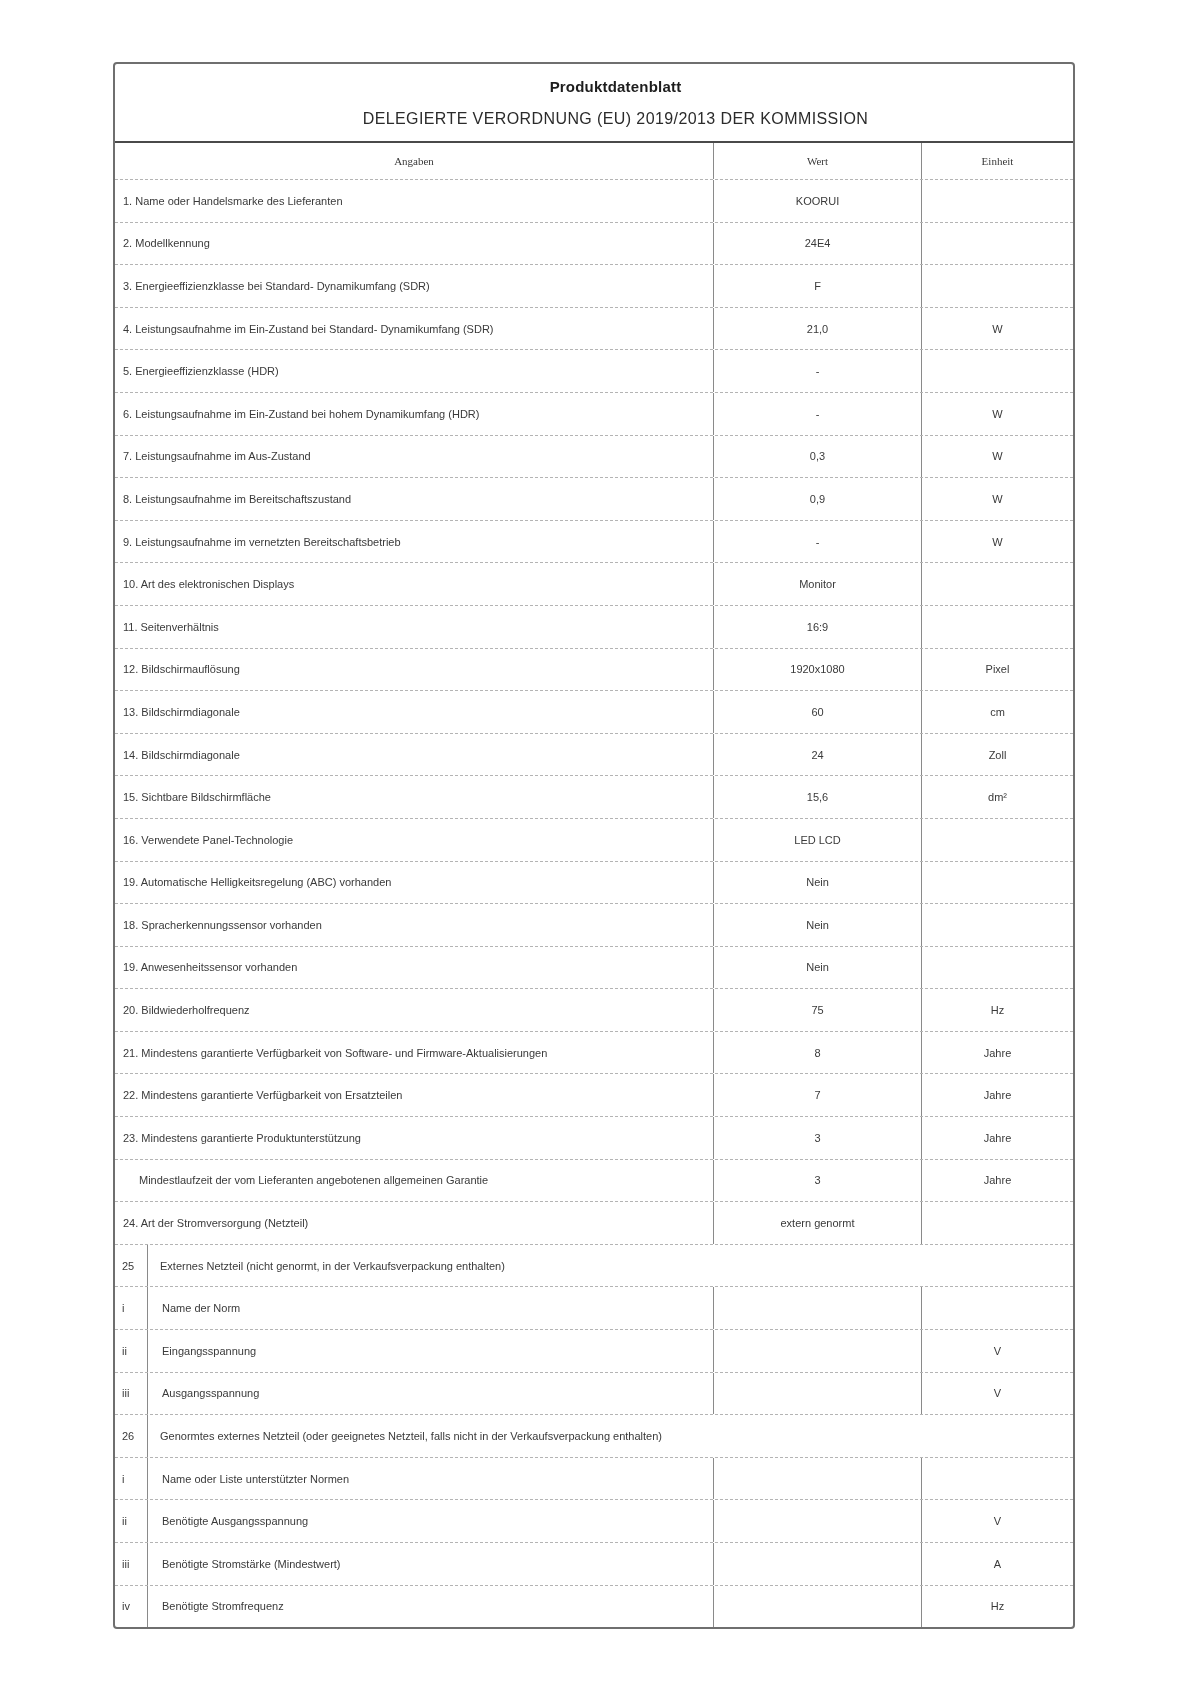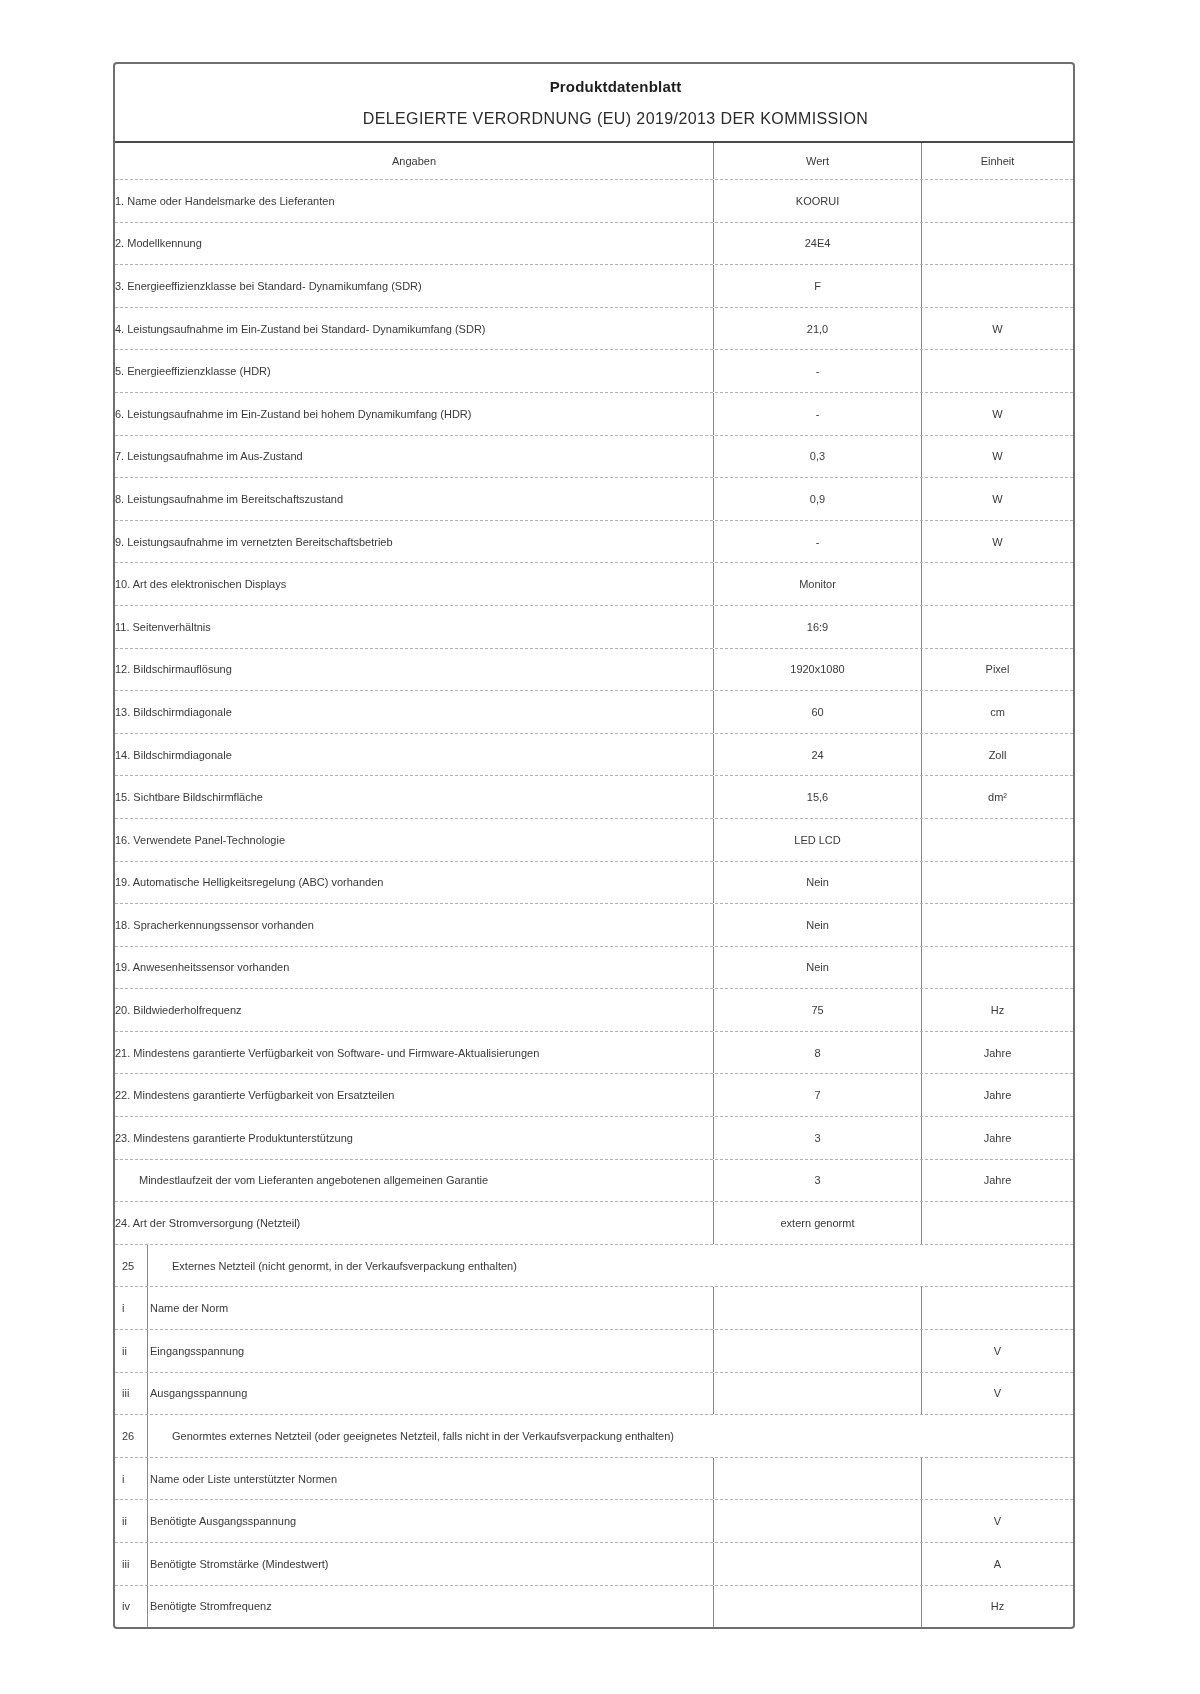--- a/index.html
+++ b/index.html
@@ -53,20 +53,21 @@
     align-items: stretch;
     font-size: 11px;
     color: #3a3a3a;
     box-sizing: border-box;
   }
   .header-row .hcell {
     display: flex;
     align-items: center;
     justify-content: center;
     box-sizing: border-box;
+    font-family: Liberation Serif, serif;
   }
   .h-angaben { width: 598px; }
   .h-wert    { width: 208px; border-left: 1px solid #8a8a8a; }
   .h-einheit { width: 152px; border-left: 1px solid #8a8a8a; text-align: center; }
 
   .row {
     display: flex;
     height: 42.6px;
     align-items: stretch;
     border-top: 1px dashed #b4b4b4;
@@ -74,27 +75,27 @@
     color: #3a3a3a;
     box-sizing: border-box;
   }
   .cell {
     display: flex;
     align-items: center;
     box-sizing: border-box;
     overflow: hidden;
     white-space: nowrap;
   }
-  .c-label    { width: 598px; }
+  .c-label    { width: 598px; padding-left: 8px; }
   .row.indent .c-label { padding-left: 24px; }
   .c-val      { width: 208px; justify-content: center; border-left: 1px solid #8a8a8a; }
   .c-unit     { width: 152px; justify-content: center; border-left: 1px solid #8a8a8a; }
   .c-num      { width: 32px;  padding-left: 7px; }
-  .c-seclabel { flex: 1; padding-left: 24px; border-left: 1px solid #8a8a8a; }
-  .c-sublabel { width: 566px; padding-left: 2px; border-left: 1px solid #8a8a8a; }
+  .c-seclabel { flex: 1; padding-left: 12px; border-left: 1px solid #8a8a8a; }
+  .c-sublabel { width: 566px; padding-left: 14px; border-left: 1px solid #8a8a8a; }
 </style>
 </head>
 <body>
 
 <div class="page">
   <div class="sheet">
 
     <div class="title-block">
       <div class="title">Produktdatenblatt</div>
       <div class="subtitle">DELEGIERTE VERORDNUNG (EU) 2019/2013 DER KOMMISSION</div>

